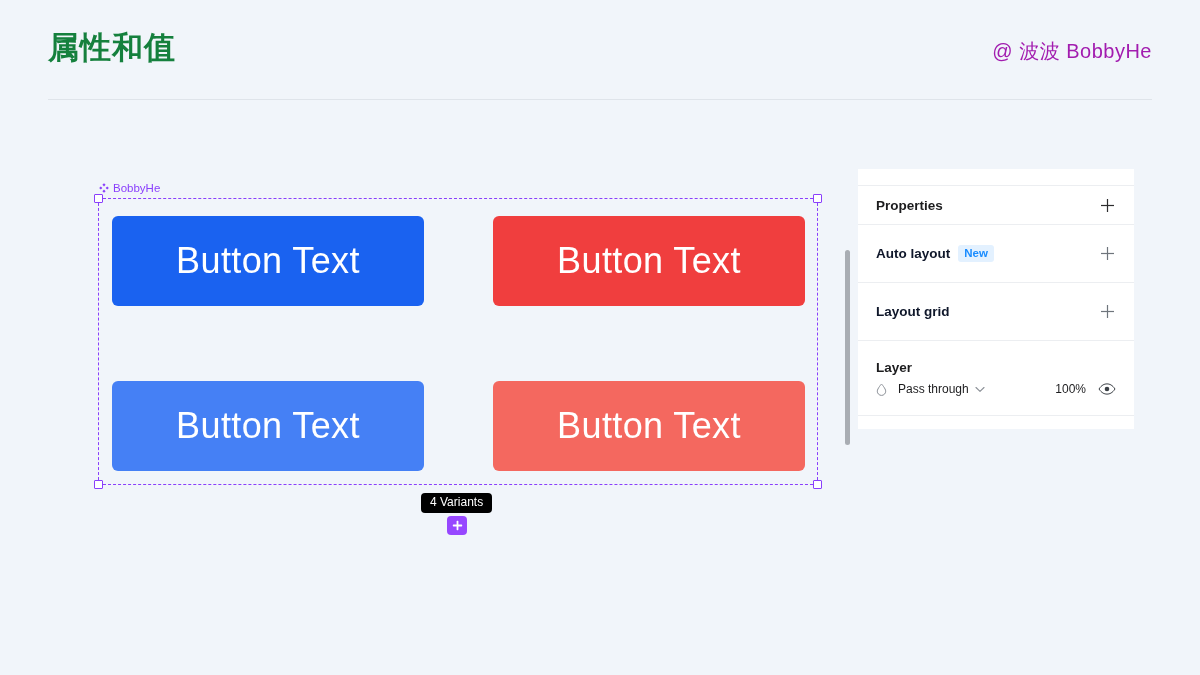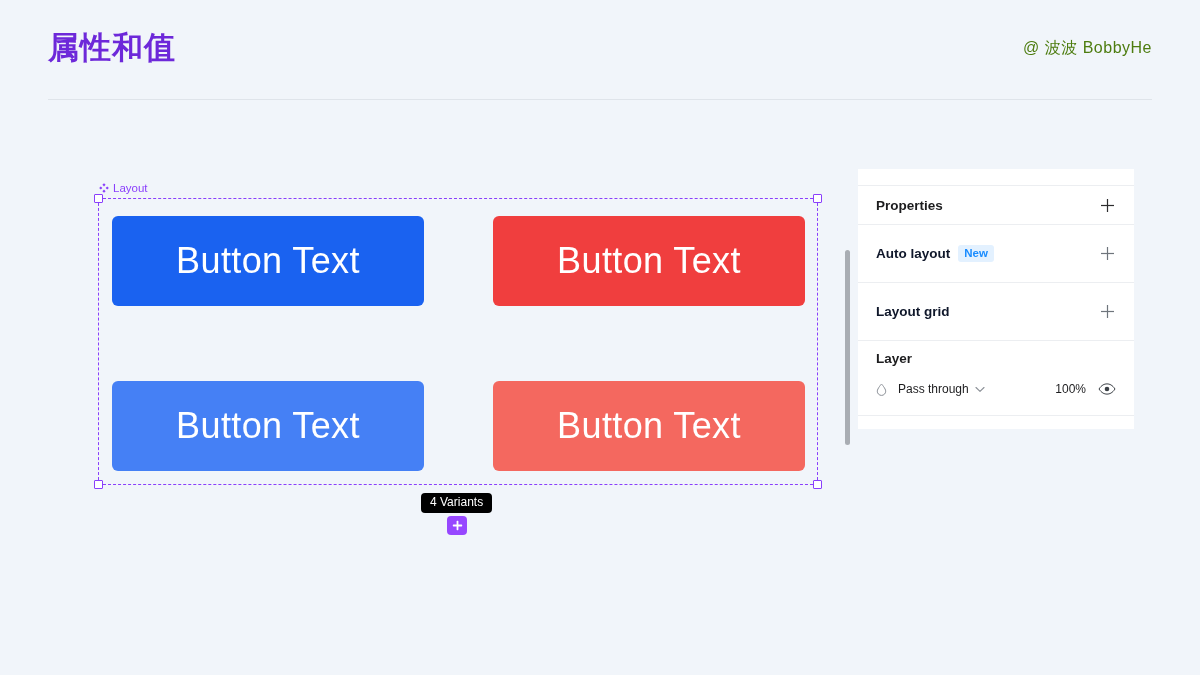--- a/index.html
+++ b/index.html
@@ -19,29 +19,29 @@
     left: 0; top: 0;
     width: 1200px;
     height: 99px;
   }
   .page-title {
     position: absolute;
     left: 48px;
     top: 27px;
     font-size: 31px;
     font-weight: bold;
-    color: #6d28d9;
+    color: #15803d;
     letter-spacing: 1px;
   }
   .author {
     position: absolute;
     right: 48px;
     top: 38px;
-    font-size: 16px;
-    color: #4d7c0f;
+    font-size: 20px;
+    color: #a21caf;
     letter-spacing: .5px;
   }
   .header-rule {
     position: absolute;
     left: 48px;
     top: 99px;
     width: 1104px;
     height: 1px;
     background: #dfe4ea;
   }
@@ -261,21 +261,21 @@
   <div class="selection">
     <div class="sel-label">
       <span class="comp-diamond">
         <svg width="10" height="10" viewBox="0 0 10 10">
           <path d="M5 0.2 L6.6 1.8 L5 3.4 L3.4 1.8 Z" fill="#8a3ffc"></path>
           <path d="M5 6.6 L6.6 8.2 L5 9.8 L3.4 8.2 Z" fill="#8a3ffc"></path>
           <path d="M1.8 3.4 L3.4 5 L1.8 6.6 L0.2 5 Z" fill="#8a3ffc"></path>
           <path d="M8.2 3.4 L9.8 5 L8.2 6.6 L6.6 5 Z" fill="#8a3ffc"></path>
         </svg>
       </span>
-      <span>Layout</span>
+      <span>BobbyHe</span>
     </div>
     <div class="handle tl"></div>
     <div class="handle tr"></div>
     <div class="handle bl"></div>
     <div class="handle br"></div>
   </div>
 
   <div class="variants-badge" style="top:394px;">4 Variants</div>
   <div class="variants-add" style="top:417px;">
     <svg width="11" height="11" viewBox="0 0 11 11">
@@ -327,21 +327,21 @@
       <div class="plus-btn">
         <svg width="15" height="15" viewBox="0 0 15 15">
           <rect x="6.9" y="1" width="1.2" height="13" fill="#6f757c"></rect>
           <rect x="1" y="6.9" width="13" height="1.2" fill="#6f757c"></rect>
         </svg>
       </div>
     </div>
   </div>
 
   <div class="panel-section">
-    <div class="sec-head" style="height:34px;">
+    <div class="sec-head" style="height:34px;align-items:flex-end;">
       <div class="sec-head-left">
         <span class="sec-title">Layer</span>
       </div>
     </div>
     <div class="layer-body">
       <div class="layer-row">
         <span class="blend-icon">
           <svg width="11" height="13" viewBox="0 0 11 13">
             <path d="M5.5 1 C5.5 1 1.3 5.6 1.3 8.2 A4.2 4.2 0 0 0 9.7 8.2 C9.7 5.6 5.5 1 5.5 1 Z" fill="none" stroke="#8a8f96" stroke-width="1"></path>
           </svg>

